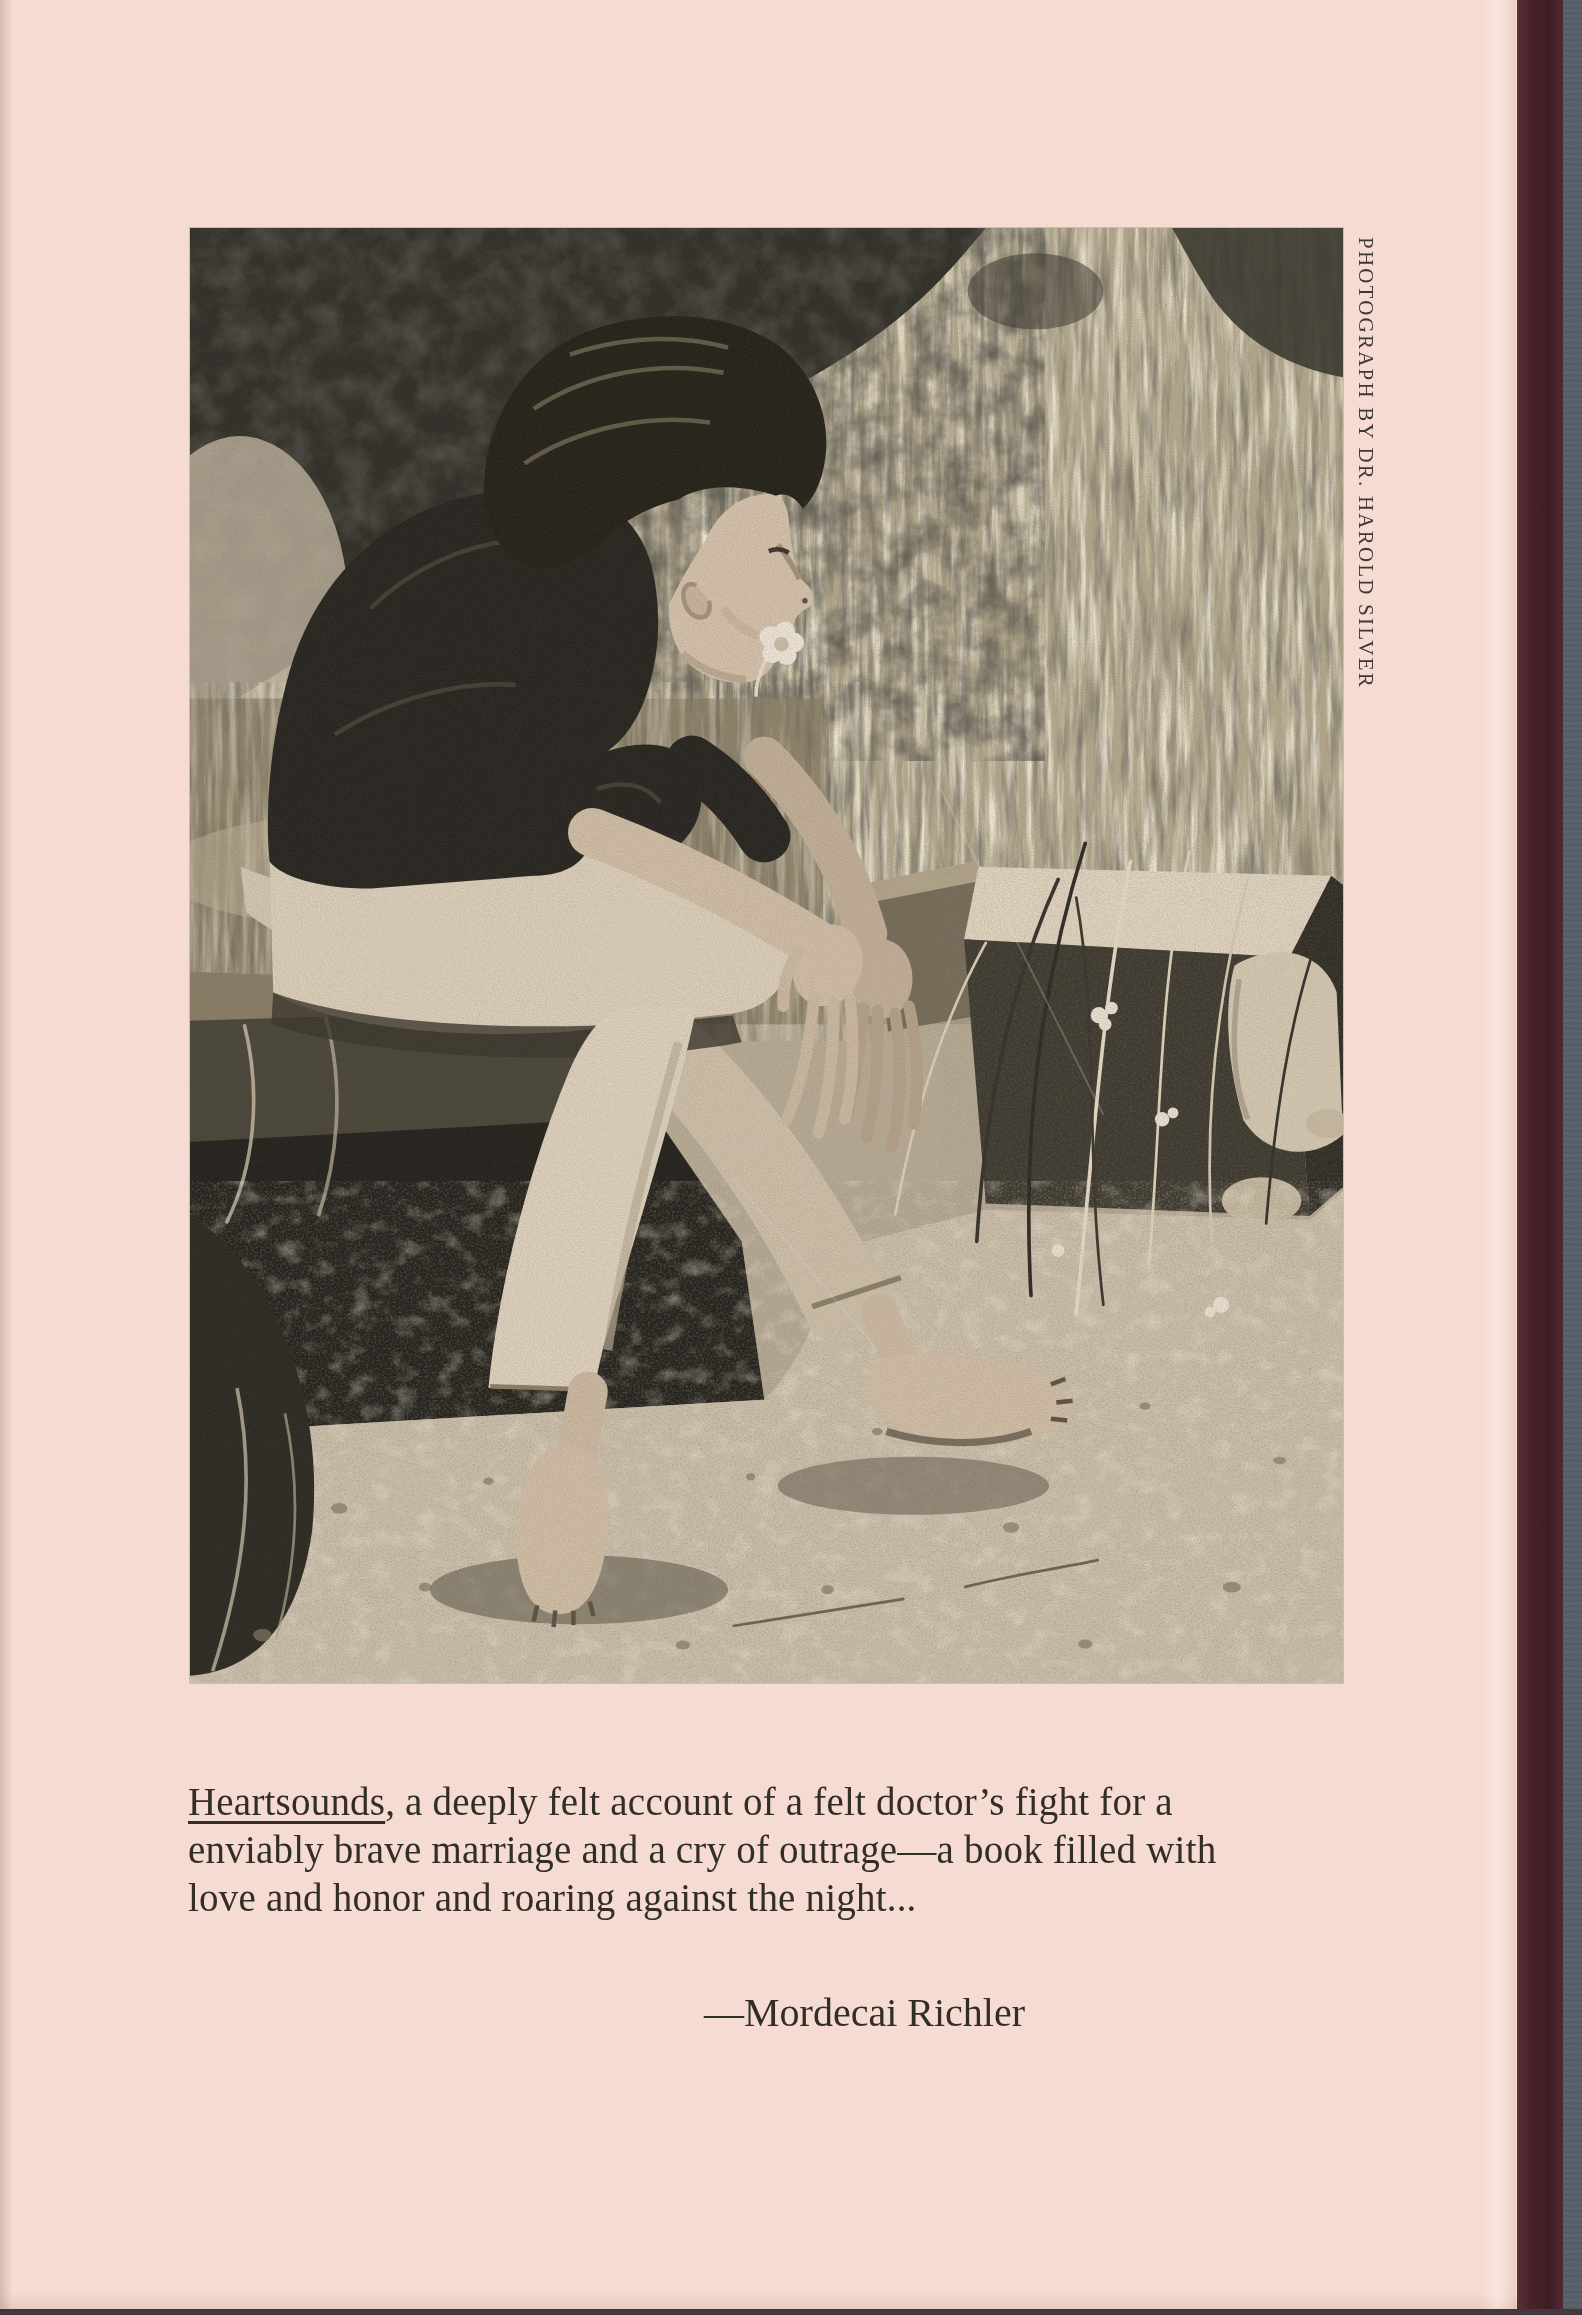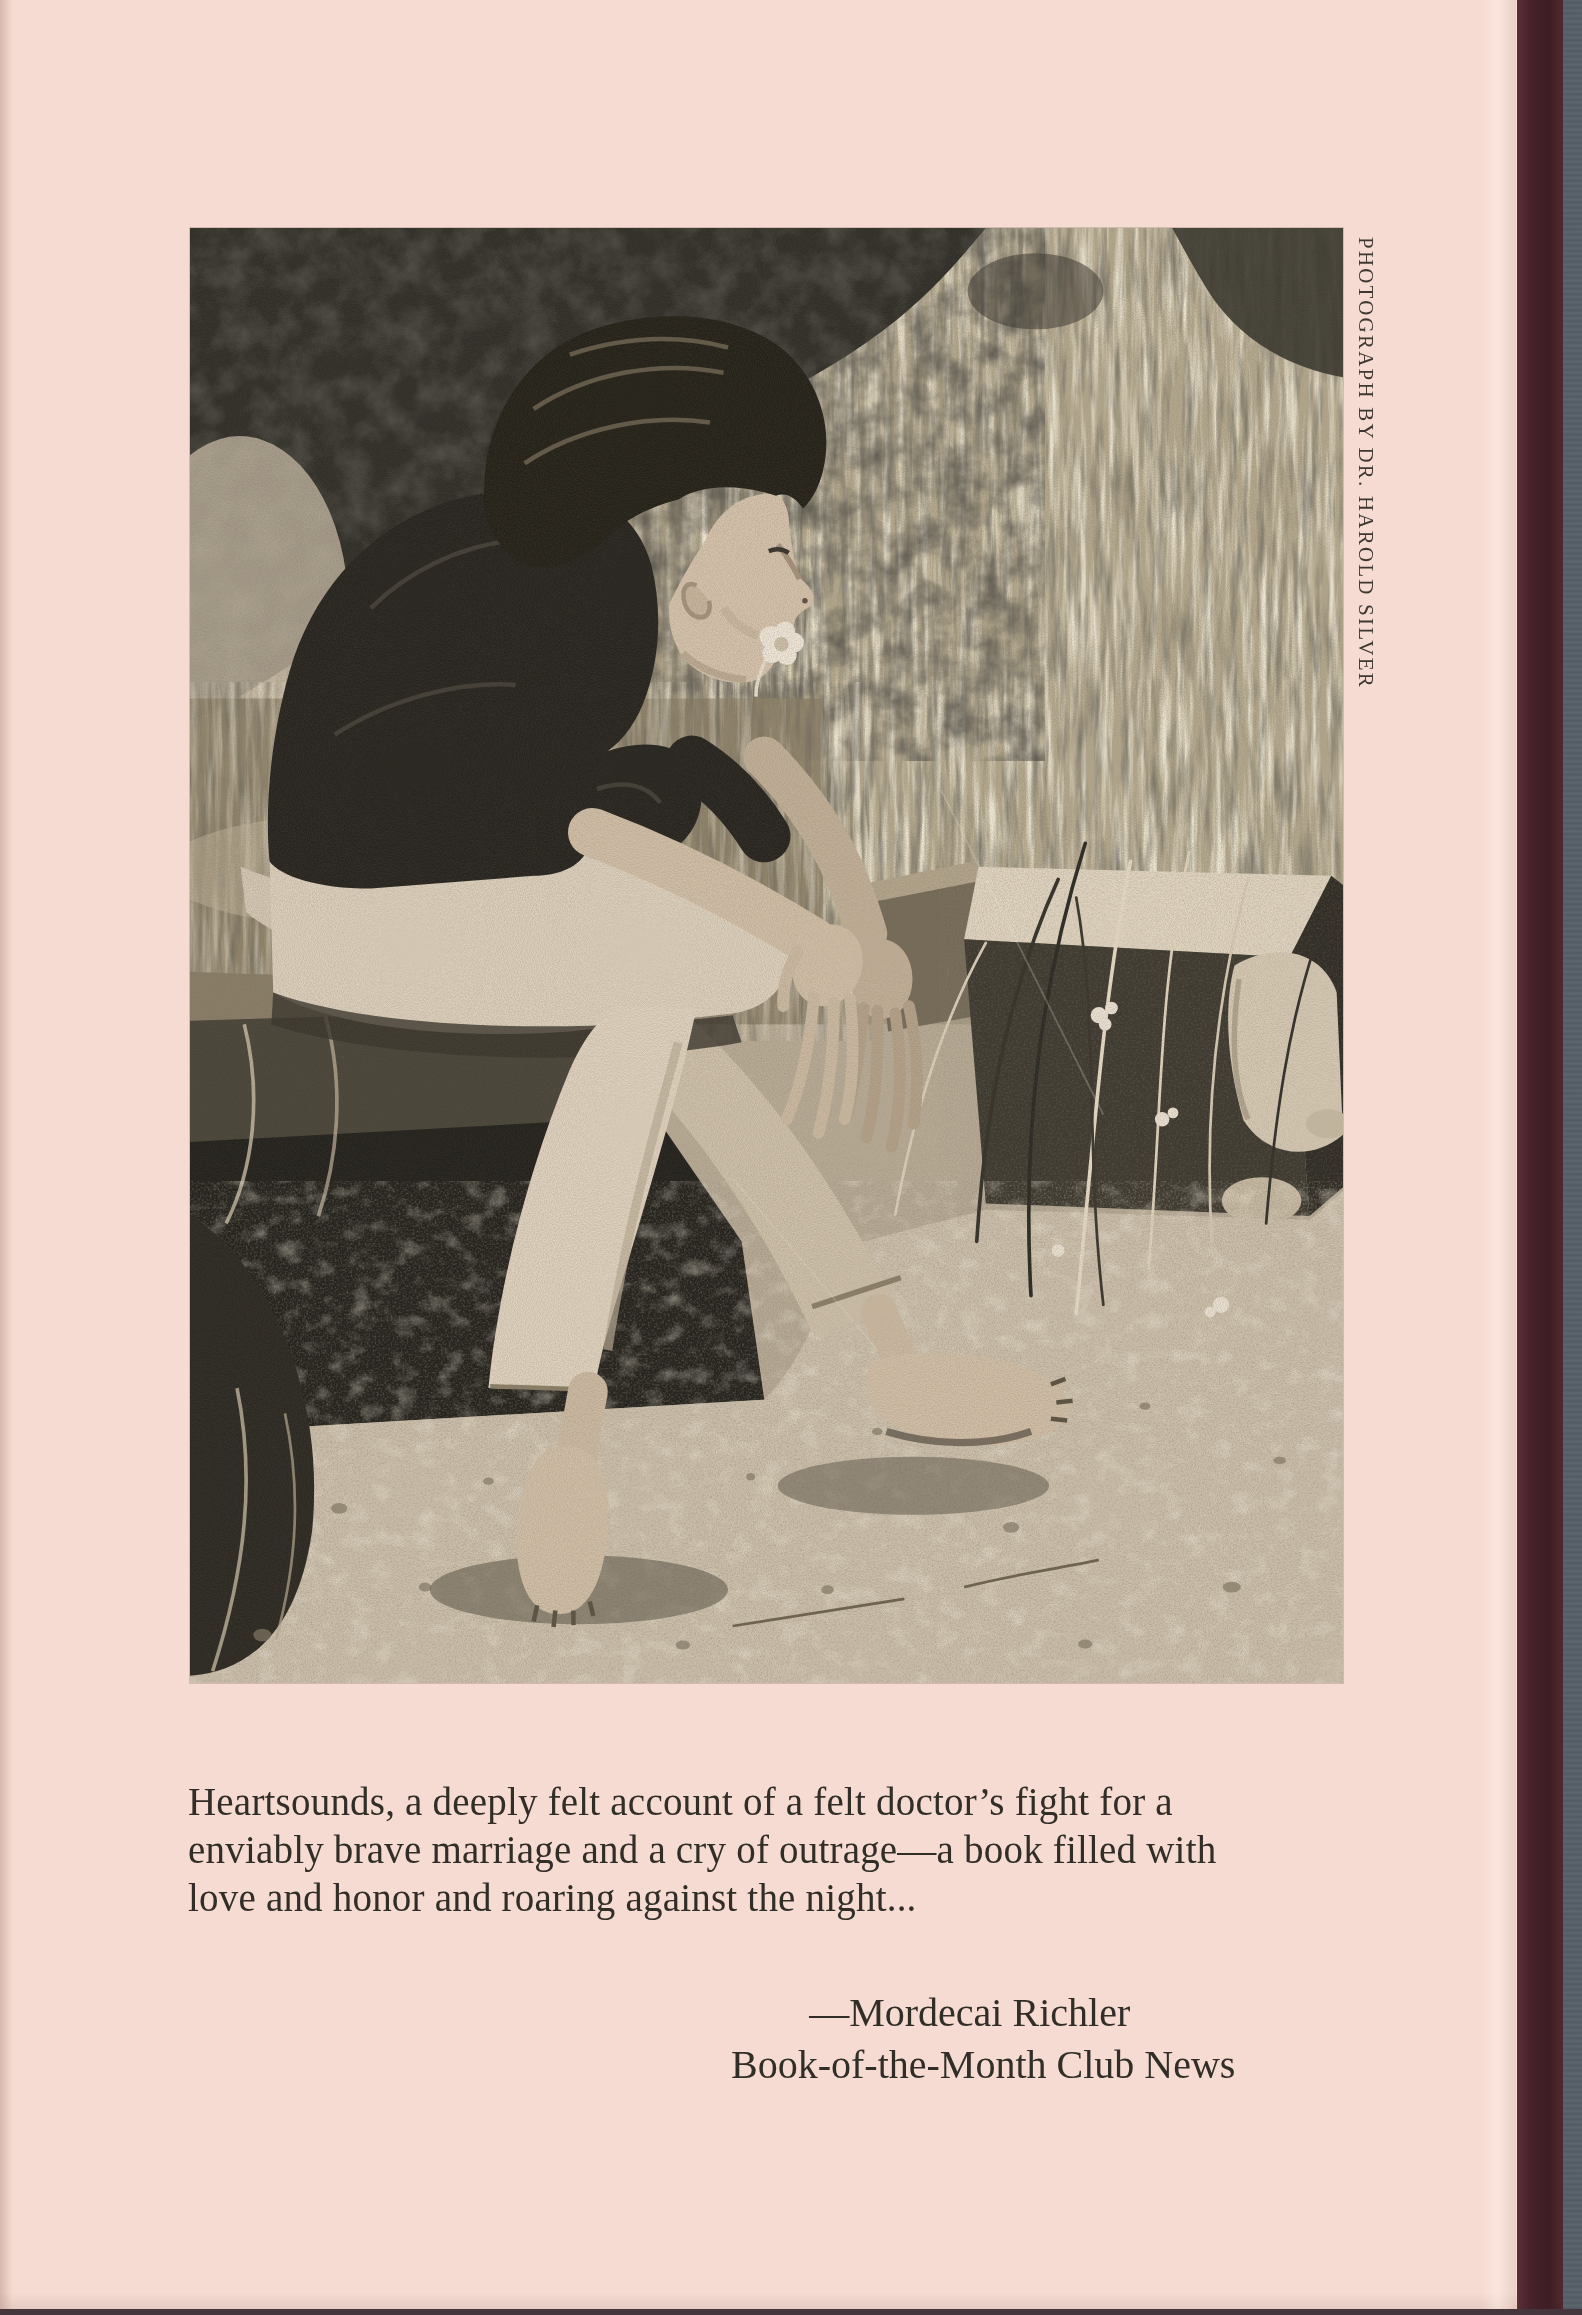--- a/index.html
+++ b/index.html
@@ -22,21 +22,21 @@
     position:absolute;left:1378px;top:237px;
     transform:rotate(90deg);transform-origin:0 0;
     white-space:nowrap;
     font-size:21px;letter-spacing:2.2px;color:#3d3831;
   }
   .quote{
     position:absolute;left:188px;top:1778px;width:1203px;
     font-size:39px;line-height:48px;color:#312e28;letter-spacing:0.2px;
   }
   .quote .line{white-space:nowrap;}
-  .title-u{text-decoration-thickness:2.7px;text-underline-offset:6.3px;text-align:right;}
+  .title-u{text-decoration:underline;text-decoration-thickness:2.7px;text-underline-offset:6.3px;text-align:right;}
   .attribution{
     position:absolute;left:704px;top:1987px;
     font-size:40px;line-height:52px;color:#312e28;white-space:nowrap;text-align:center;
   }
   .attribution .src{margin-left:27px;}
   .spine-maroon{
     position:absolute;left:1517px;top:0;width:46px;height:2316px;
     background:linear-gradient(90deg,#5a2f36 0%,#47222b 30%,#3d1d25 70%,#52282f 100%);
   }
   .board-edge{
@@ -273,21 +273,20 @@
   <div class="photo-credit">PHOTOGRAPH BY DR. HAROLD SILVER</div>
 
   <div class="quote">
     <div class="line"><span class="title-u">Heartsounds</span><span>, a deeply felt account of a felt doctor’s fight for a</span></div>
     <div class="line">enviably brave marriage and a cry of outrage—a book filled with</div>
     <div class="line">love and honor and roaring against the night...</div>
   </div>
 
   <div class="attribution">
     <div>—Mordecai Richler</div>
-    <div class="src">Book-of-the-Month Club News</div>
   </div>
 
   <div class="crease"></div>
   <div class="spine-maroon"></div>
   <div class="board-edge"></div>
   <div class="bottom-edge"></div>
 </div>
 
 
 </body></html>

